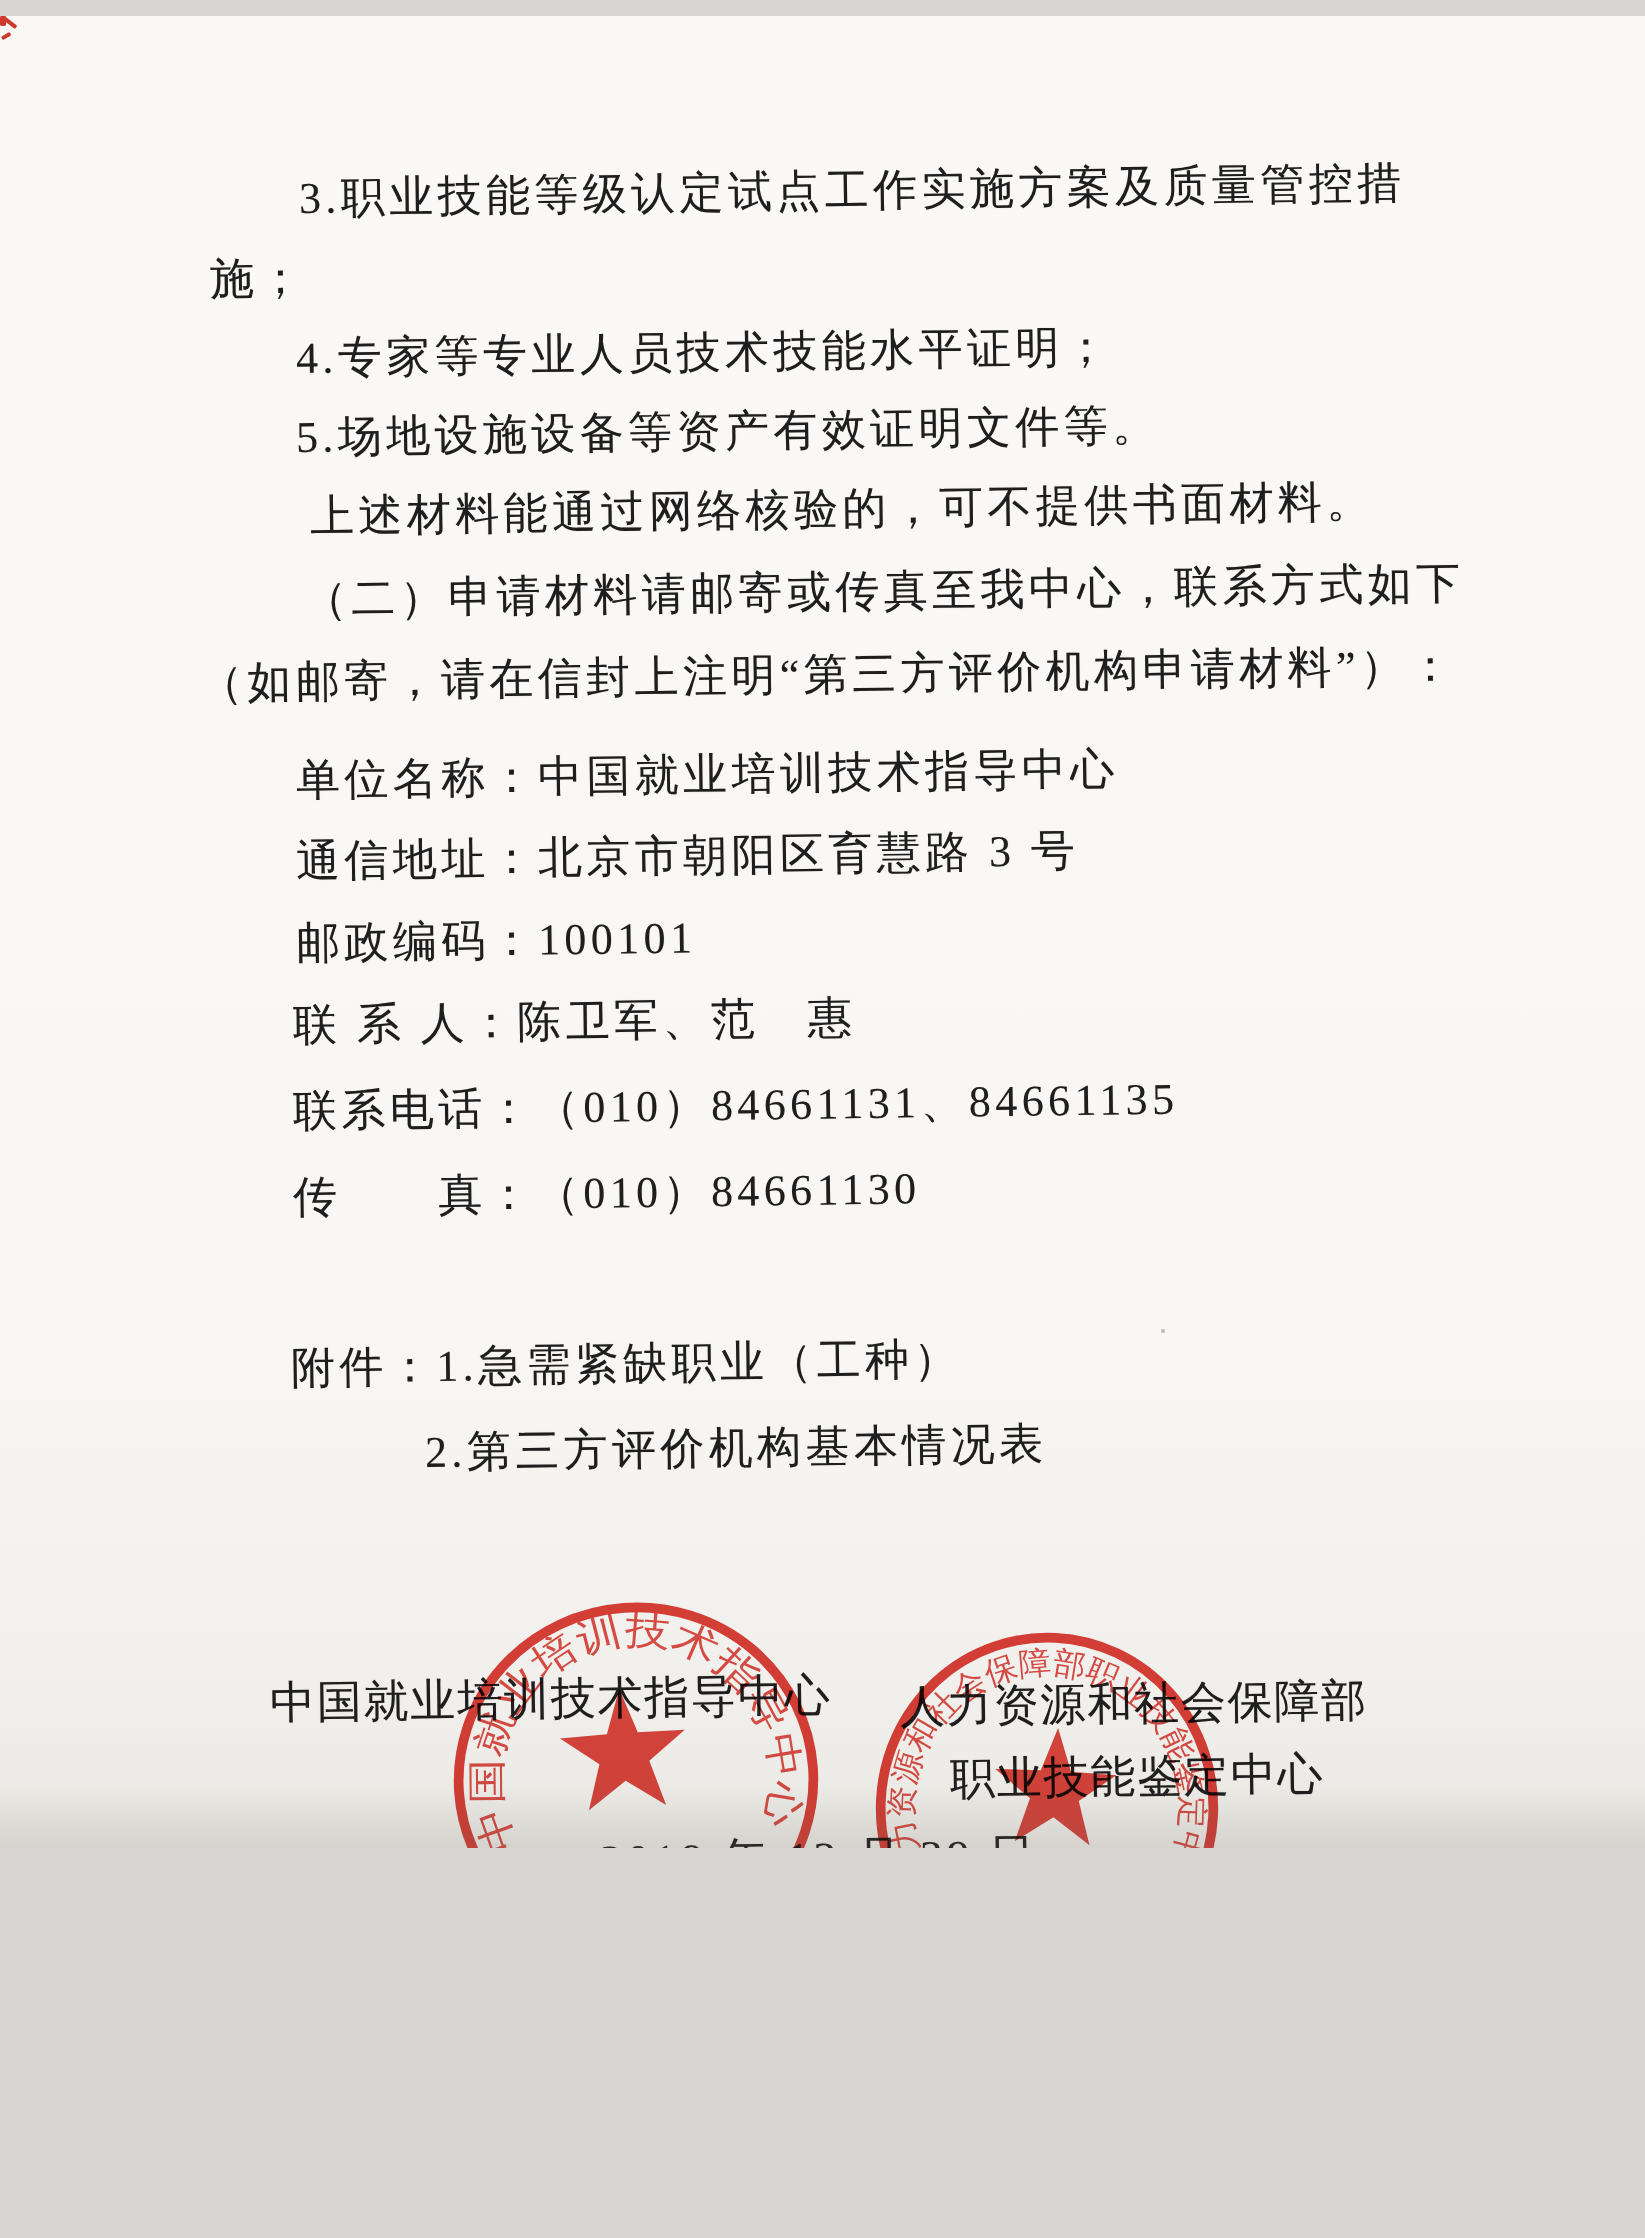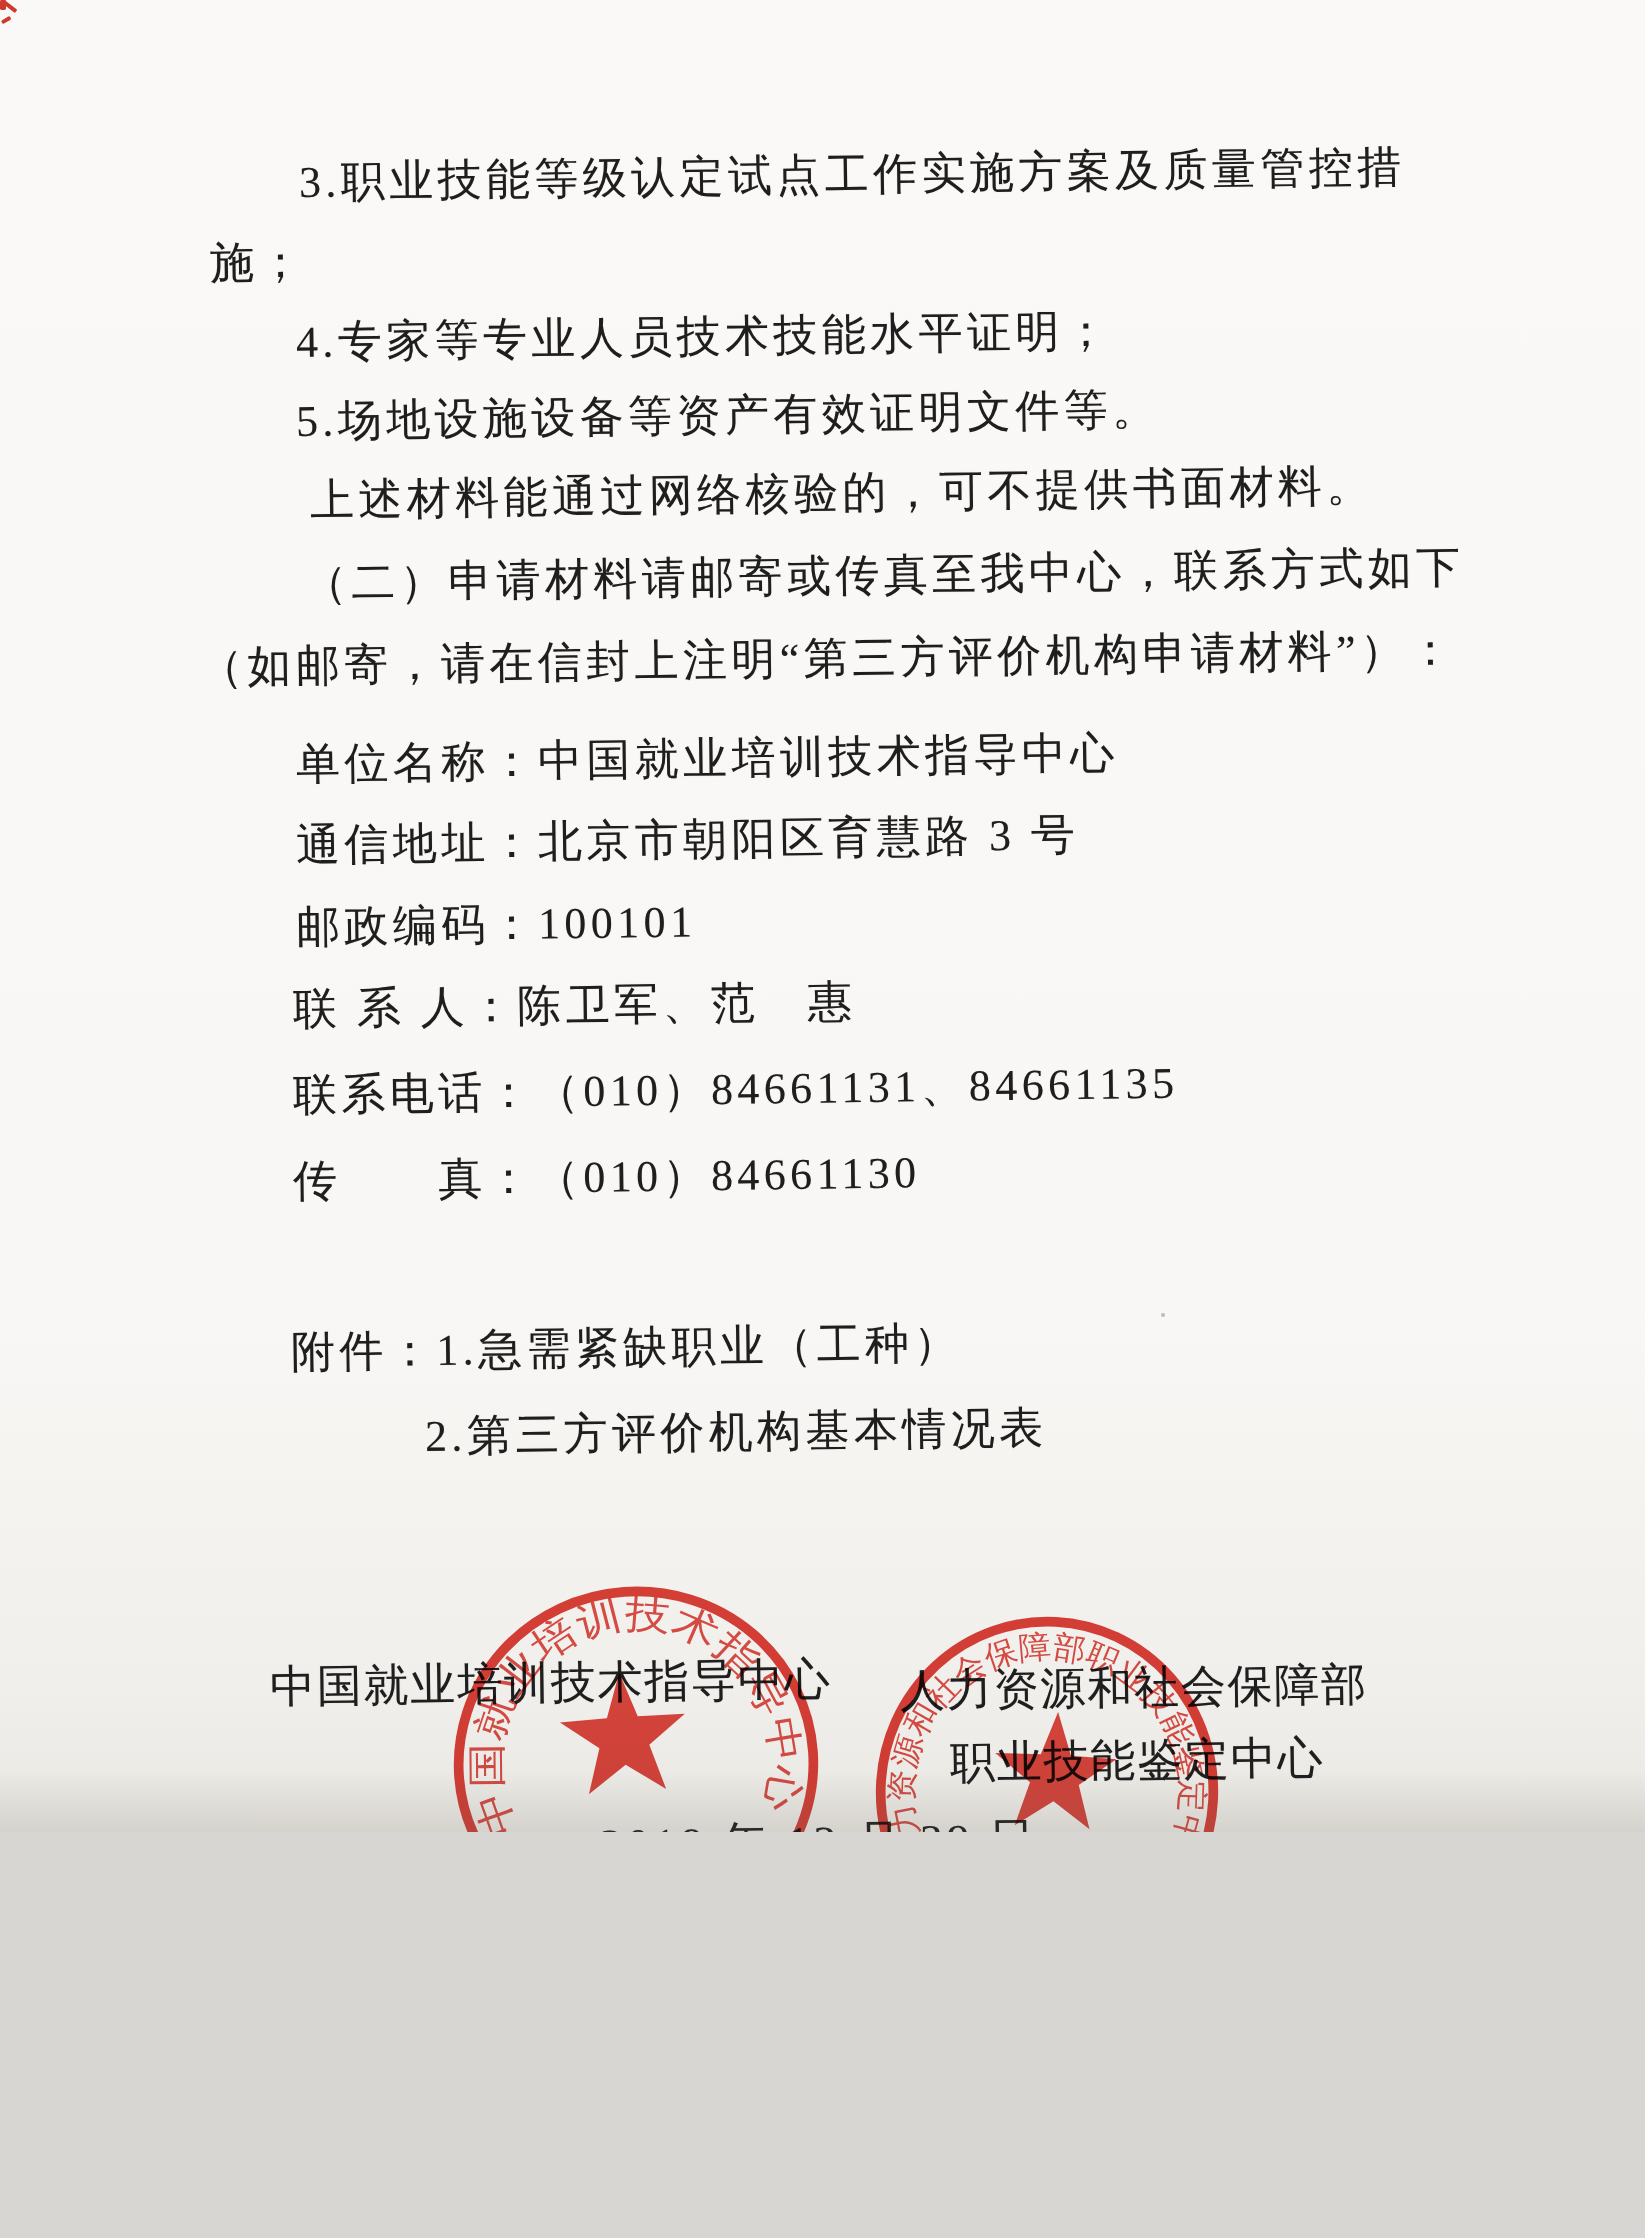--- a/index.html
+++ b/index.html
@@ -1,19 +1,19 @@
 <!DOCTYPE html>
 <html style="font-size:11px"><head>
 <meta charset="utf-8">
 <style>
   html,body{margin:0;padding:0;background:#d8d6d2;}
   .page{
     position:relative;
     width:1646px;height:1832px;
-    margin:0 auto;
+    margin:16px auto;
     background:
       linear-gradient(180deg,#faf9f7 0%,#f8f7f5 72%,#f1efeb 92%,#e9e7e2 100%);
     overflow:hidden;
     font-family:"Liberation Serif","DejaVu Serif",serif;
     color:#1f1f1f;
   }
   .line{
     position:absolute;
     white-space:nowrap;
     font-size:44px;

